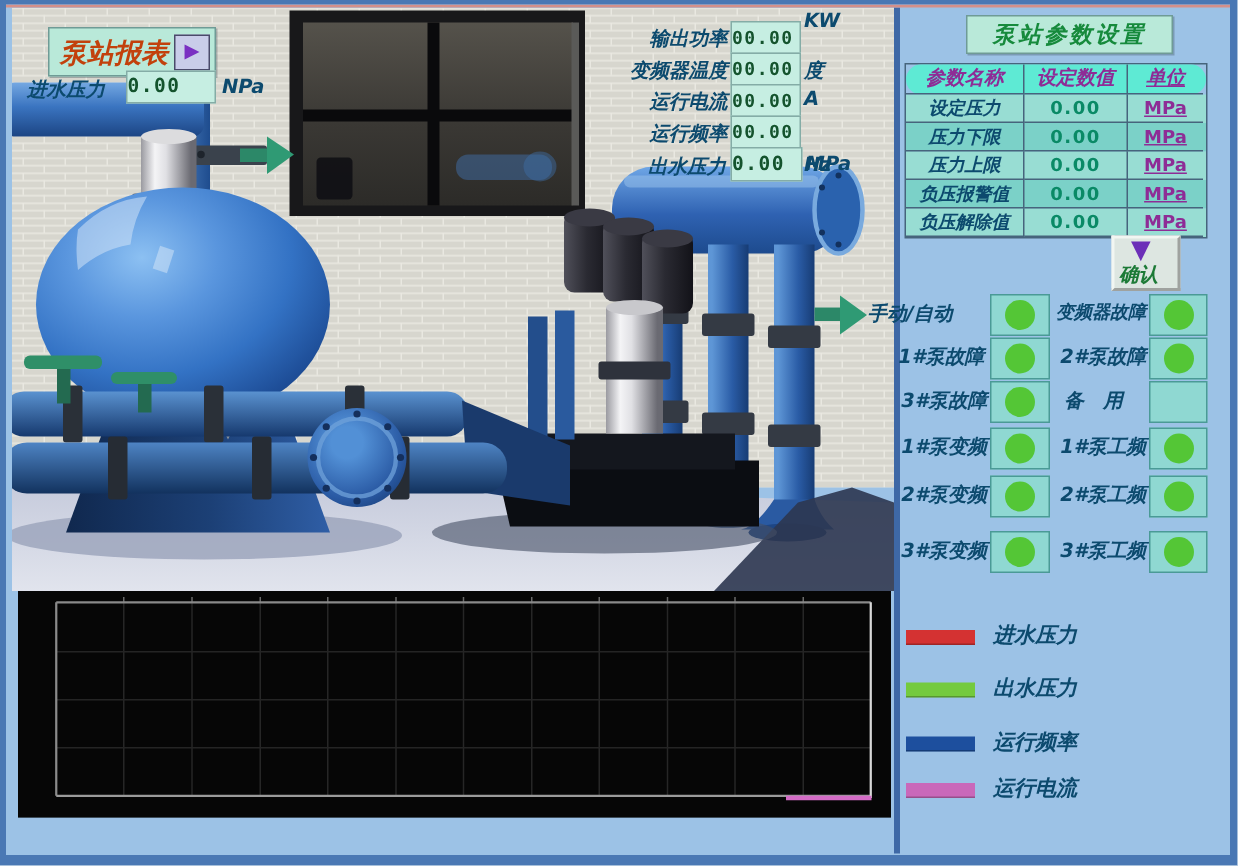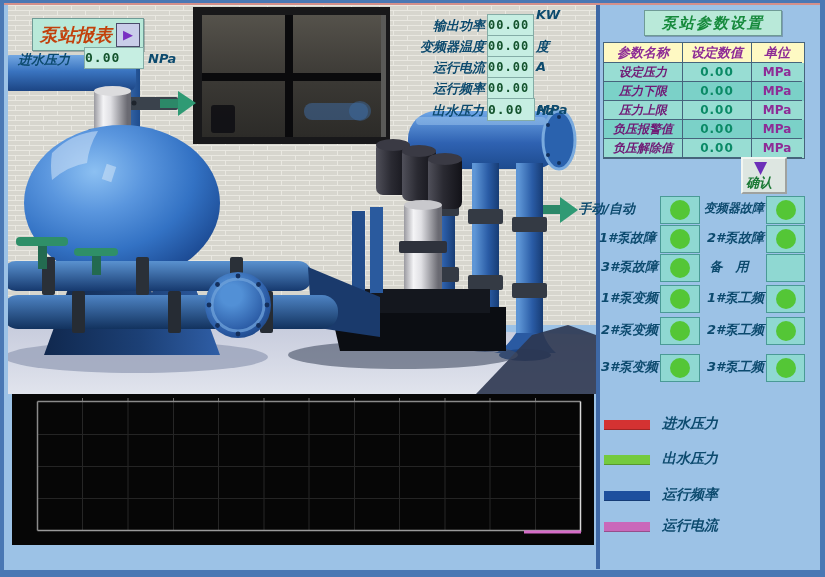--- a/index.html
+++ b/index.html
@@ -21,25 +21,25 @@
   #report-btn{left:28px;top:15px;width:104px;height:31px;display:flex;align-items:center;
       padding:0 3px;z-index:10;cursor:pointer;}
   #report-btn .lbl{flex:1;text-align:center;font-size:18px;color:#c2410c;font-weight:bold;font-style:italic;}
   #report-btn .playbox{width:22px;height:22px;background:#c9cde9;border:1px solid #4a4a6a;
       display:flex;align-items:center;justify-content:center;color:#7a2fc2;font-size:13px;line-height:1;}
   
   #ptable{left:599px;top:39px;width:200px;border:1px solid #46647c;z-index:10;}
   .prow{display:grid;grid-template-columns:79px 69px 50px;height:19px;line-height:19px;}
   .prow>div{border-right:1px solid #46647c;border-bottom:1px solid #46647c;text-align:center;
       font-size:12px;overflow:hidden;}
-  .prow>div:last-child{border-right:none;}
-  .prow.hdr{background:#fef9c3;height:20px;line-height:20px;}
+  .prow>div:last-child{border-right:none;text-decoration:underline;}
+  .prow.hdr{background:#5eead4;height:20px;line-height:20px;border-radius:10px;}
   .prow.odd{background:#98ddd3;}
   .prow.even{background:#7bd1c8;}
-  .pname{color:#701a75;font-weight:bold;font-style:italic;font-size:13px;}
+  .pname{color:#0c4a6e;font-weight:bold;font-style:italic;font-size:13px;}
   .pval{color:#0a8a66;font-weight:bold;letter-spacing:1px;}
   .punit{color:#8e2c96;font-weight:bold;}
   #confirm-btn{left:737px;top:154px;width:42px;height:33px;background:#dde6e1;
       border:2px outset #f2f6f2;z-index:10;cursor:pointer;}
   #confirm-btn .tri{position:absolute;top:0px;left:11px;color:#6c2fb8;font-size:17px;line-height:1;}
   #confirm-btn .txt{position:absolute;bottom:0px;left:3px;font-size:13px;color:#1c7a36;
       font-weight:bold;font-style:italic;}
   
   .slab{font-size:13px;text-align:right;}
   .lampbox{width:38px;height:26px;background:#8fd8d2;border:1px solid #4a9a96;

